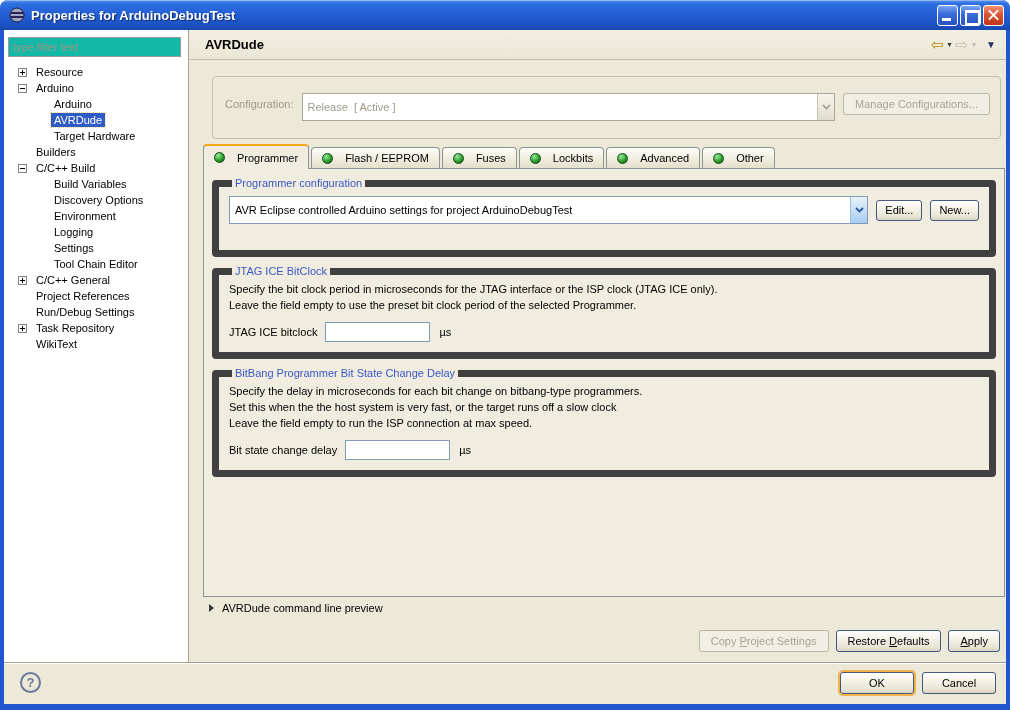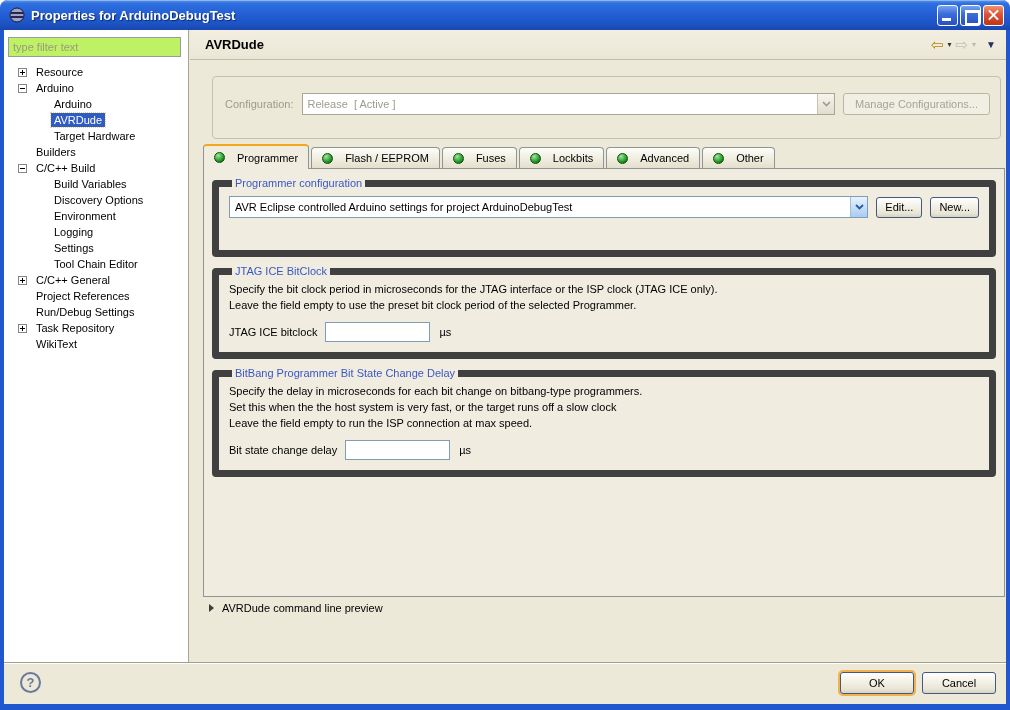--- a/index.html
+++ b/index.html
@@ -28,21 +28,21 @@
   .wbtn.close::before,.wbtn.close::after { content:""; position:absolute; left:3px; top:8.5px;
     width:13px; height:2px; background:#fff; }
   .wbtn.close::before { transform:rotate(45deg); }
   .wbtn.close::after { transform:rotate(-45deg); }
   
   .client { position:absolute; left:4px; top:30px; width:1002px; height:674px; background:#ECE9D8; }
   
   .sidebar { position:absolute; left:0; top:0; width:185px; height:632px; background:#fff;
     border-right:1px solid #A8A593; }
   .filter-input { position:absolute; left:4px; top:7px; width:173px; height:20px;
-    border:1px solid #999C9F; background:#bef264; font:11px "Liberation Sans",sans-serif;
+    border:1px solid #999C9F; background:#14b8a6; font:11px "Liberation Sans",sans-serif;
     padding:0 4px; color:#333; }
   .filter-input::placeholder { color:#9B9885; }
   .tree { position:absolute; left:0; top:34px; right:1px; }
   .trow { height:16px; display:flex; align-items:center; padding-left:14px; font-size:11px;
     color:#000; white-space:nowrap; cursor:default; }
   .trow.lvl1 { padding-left:47px; }
   .exp { width:9px; height:9px; flex:0 0 9px; margin-right:6px; border:1px solid #848681;
     background:#fff; position:relative; }
   .exp::before { content:""; position:absolute; left:1px; top:3px; width:5px; height:1px; background:#000; }
   .exp.plus::after { content:""; position:absolute; left:3px; top:1px; width:1px; height:5px; background:#000; }
@@ -60,21 +60,21 @@
   .nav-back { font-size:15px; color:#B8860B; cursor:pointer; line-height:1; }
   .nav-fwd { font-size:15px; color:#C4C0AE; line-height:1; }
   .caret { font-size:8px; color:#333; cursor:pointer; }
   .caret.dis { color:#BDBAA8; }
   .viewmenu { font-size:10px; color:#25305E; margin-left:6px; cursor:pointer; }
   
   .cfgbox { position:absolute; left:22px; top:46px; right:5px; height:63px;
     border:1px solid #C3C0AE; border-radius:4px; padding:16px 10px 0 12px;
     display:flex; align-items:flex-start; }
   .cfg-label { font-size:11px; color:#9E9B8B; line-height:22px; margin-right:8px; white-space:nowrap; }
-  .combo { height:22px; border:1px solid #A9A695; background:#fff; display:flex;
+  .combo { height:28px; border:1px solid #A9A695; background:#fff; display:flex;
     align-items:center; overflow:hidden; }
   .combo.grow { flex:1; }
   .combo-text { flex:1; font-size:11px; padding:0 5px; white-space:pre; overflow:hidden; }
   .combo.disabled .combo-text { color:#9E9B8B; }
   .combo-btn { width:17px; align-self:stretch; display:flex; align-items:center; justify-content:center;
     border-left:1px solid #C6C3B2; cursor:pointer;
     background:linear-gradient(180deg,#F6F4EC,#E2DECE); }
   .combo.enabled { border-color:#7F9DB9; }
   .combo.enabled .combo-btn { border-left:1px solid #9EBDE0;
     background:linear-gradient(180deg,#E8F2FC,#C2DCF6 60%,#A9CBF0); }
@@ -310,20 +310,25 @@
           </div>
         </fieldset>
 
       </div>
 
       <div class="preview">
         <span class="tri"></span>
         <span>AVRDude command line preview</span>
       </div>
 
+      <div class="actions">
+        <button class="xpbtn disabled"><span>Copy </span><u>P</u><span>roject Settings</span></button>
+        <button class="xpbtn"><span>Restore </span><u>D</u><span>efaults</span></button>
+        <button class="xpbtn"><span></span><u>A</u><span>pply</span></button>
+      </div>
 
     </div>
 
     <div class="footer">
       <span class="help">?</span>
       <span class="okcancel">
         <button class="xpbtn default">OK</button>
         <button class="xpbtn">Cancel</button>
       </span>
     </div>

